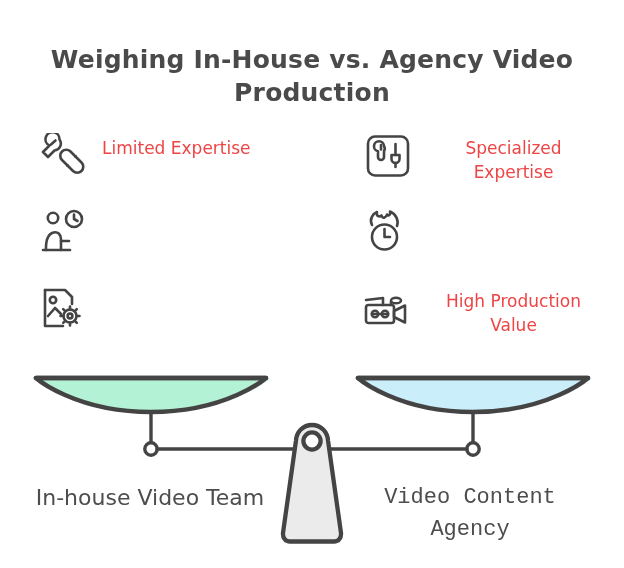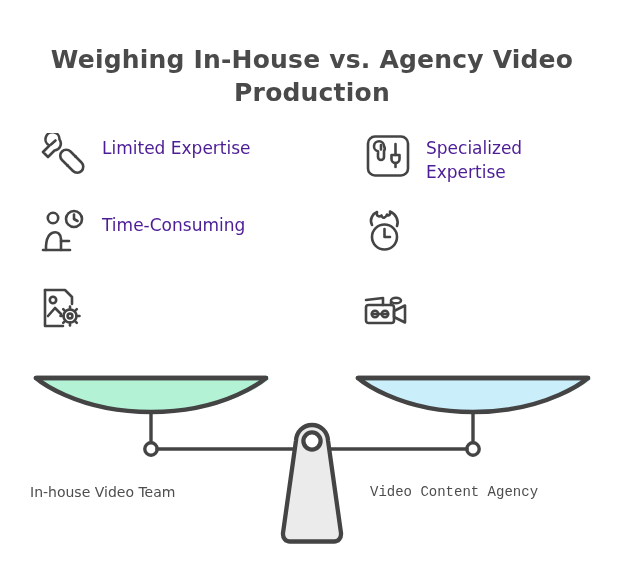--- a/index.html
+++ b/index.html
@@ -35,21 +35,21 @@
     letter-spacing: 0.2px;
     color: #4a4a4a;
   }
 
   
   .col {
     position: absolute;
     top: 130px;
   }
   .col-left  { left: 38px;  width: 250px; }
-  .col-right { left: 362px; width: 250px; }
+  .col-right { left: 362px; width: 250px; text-align: center; }
 
   .feature {
     display: flex;
     align-items: flex-start;
     margin-bottom: 18px;
     min-height: 56px;
   }
   .feature .icon {
     width: 52px;
     height: 52px;
@@ -58,21 +58,21 @@
     display: flex;
     align-items: center;
     justify-content: center;
   }
   .feature .icon svg {
     display: block;
   }
   .feature .flabel {
     font-size: 17px;
     line-height: 1.42;
-    color: #4c1d95;
+    color: #ef4444;
     padding-top: 6px;
     max-width: 175px;
   }
 
   
   .f1 { margin-bottom: 21px; }
   .f2 { margin-bottom: 20px; }
   .f3 { margin-bottom: 0; }
 
   
@@ -81,24 +81,24 @@
     left: 0;
     top: 365px;
     width: 624px;
     height: 203px;
   }
   .scale-wrap svg { display: block; }
 
   
   .pan-label {
     position: absolute;
-    font-size: 14px;
+    font-size: 22px;
     line-height: 1.45;
     color: #4d4d4d;
-    text-align: left;
+    text-align: center;
   }
   .pan-label-left  { top: 482px; left: 30px;  width: 240px; }
   .pan-label-right { top: 482px; left: 370px; width: 200px; font-family: Liberation Mono, monospace; }
 </style>
 </head>
 <body>
 
 <div class="page">
 
   <div class="title">Weighing In-House vs. Agency Video Production</div>
@@ -126,21 +126,20 @@
           <g fill="none" stroke="#444444" stroke-width="2.6" stroke-linecap="round" stroke-linejoin="round">
             <circle cx="14" cy="10" r="5.2"></circle>
             <path d="M7 42 C7 42 6 28 13 25 C19 22.5 22 27 22 31 L22 42"></path>
             <path d="M22 33 L30 33"></path>
             <path d="M4 42 L31 42"></path>
             <circle cx="35" cy="11" r="8"></circle>
             <path d="M35 6.5 L35 11 L38.5 13"></path>
           </g>
         </svg>
       </span>
-      <span class="flabel">Time-Consuming</span>
     </div>
 
     <div class="feature f3">
       <span class="icon">
         <svg width="50" height="50" viewBox="0 0 50 50">
           <g fill="none" stroke="#444444" stroke-width="2.6" stroke-linecap="round" stroke-linejoin="round">
             <path d="M6 6 L26 6 L33 13 L33 20"></path>
             <path d="M6 6 L6 42 L24 42"></path>
             <circle cx="14" cy="16" r="3.2"></circle>
             <path d="M9 32 L16 24 L22 30"></path>
@@ -195,20 +194,21 @@
             <path d="M31 22 L42 16.5 L42 33.5 L31 28 Z"></path>
             <circle cx="12" cy="25" r="3.2"></circle>
             <circle cx="22" cy="25" r="3.2"></circle>
             <path d="M9 25 L25 25"></path>
             <path d="M3 11 L20 9 L20 16"></path>
             <path d="M28 13 L28 16"></path>
             <ellipse cx="33" cy="11.5" rx="5" ry="2.8"></ellipse>
           </g>
         </svg>
       </span>
+      <span class="flabel">High Production Value</span>
     </div>
 
   </div>
 
   <div class="scale-wrap">
     <svg width="624" height="203" viewBox="0 0 624 203">
 
       <g opacity="0.55">
         <path d="M34 14 L270 14 C270 14 230 48 152 48 C74 48 34 14 34 14 Z" fill="#b4f2d6"></path>
         <path d="M356 14 L592 14 C592 14 552 48 474 48 C396 48 356 14 356 14 Z" fill="#cbeefb"></path>

